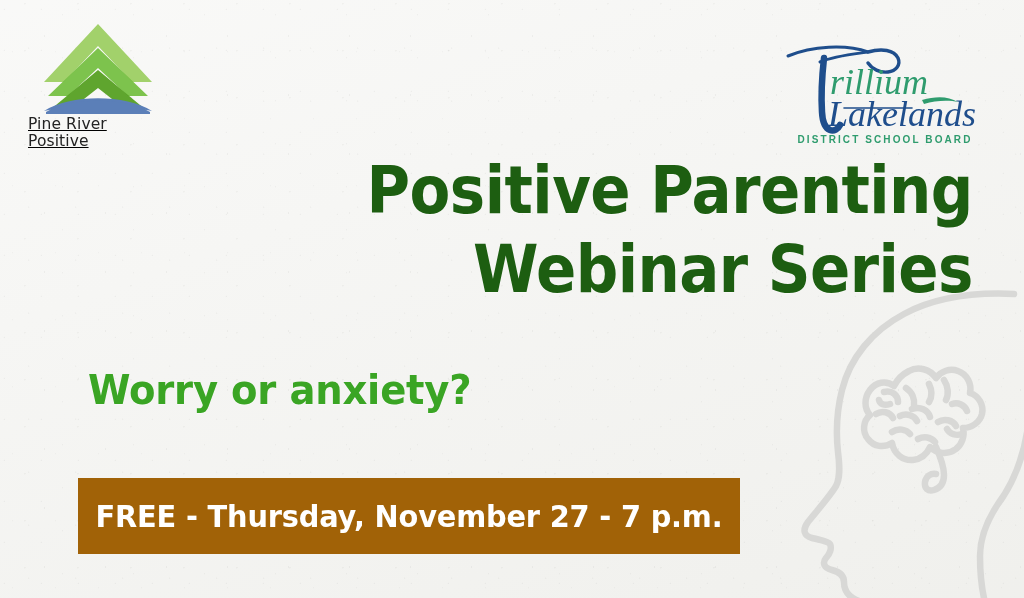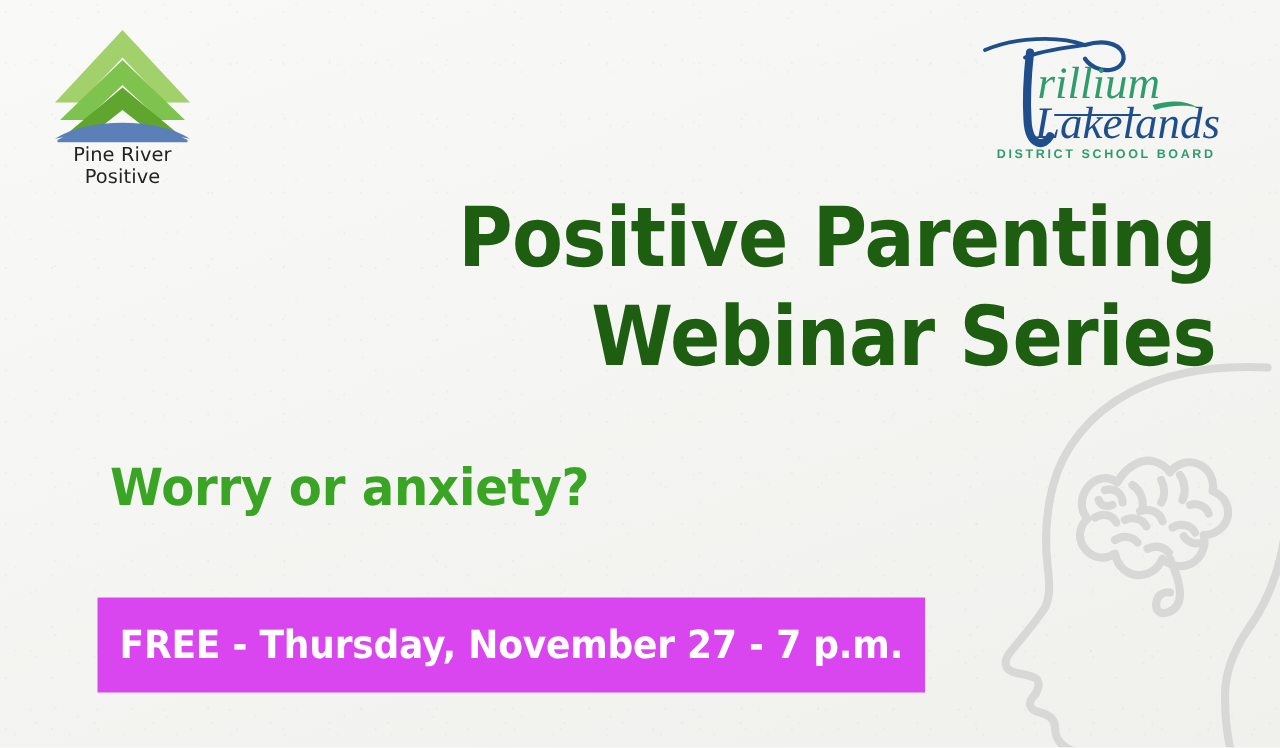--- a/index.html
+++ b/index.html
@@ -52,42 +52,42 @@
   }
 
   
   #pri-logo {
     position: absolute;
     left: 28px;
     top: 22px;
     width: 140px;
     height: 140px;
     z-index: 5;
-    text-align: center;
+    text-decoration: underline;
   }
   #pri-logo .mark {
     display: block;
     width: 140px;
     height: 92px;
   }
   #pri-logo .wordmark {
     display: block;
     margin-top: 2px;
     font-family: "DejaVu Sans", sans-serif;
     font-size: 15.5px;
     line-height: 1.12;
     color: #232323;
     letter-spacing: 0.1px;
   }
 
   
   #tldsb-logo {
     position: absolute;
     right: 22px;
-    top: 22px;
+    top: 38px;
     width: 230px;
     height: 120px;
     z-index: 5;
   }
   #tldsb-logo .mark {
     display: block;
     width: 230px;
     height: 100px;
   }
   #tldsb-logo .boardline {
@@ -143,21 +143,21 @@
     text-shadow: 0 1px 1px rgba(255,255,255,0.5);
   }
 
   
   #banner {
     position: absolute;
     left: 78px;
     top: 478px;
     width: 662px;
     height: 76px;
-    background: #d946ef;
+    background: #a16207;
     z-index: 6;
     display: flex;
     align-items: center;
     justify-content: center;
   }
   #banner .banner-text {
     font-family: "DejaVu Sans", sans-serif;
     font-weight: bold;
     font-size: 31px;
     line-height: 1;

